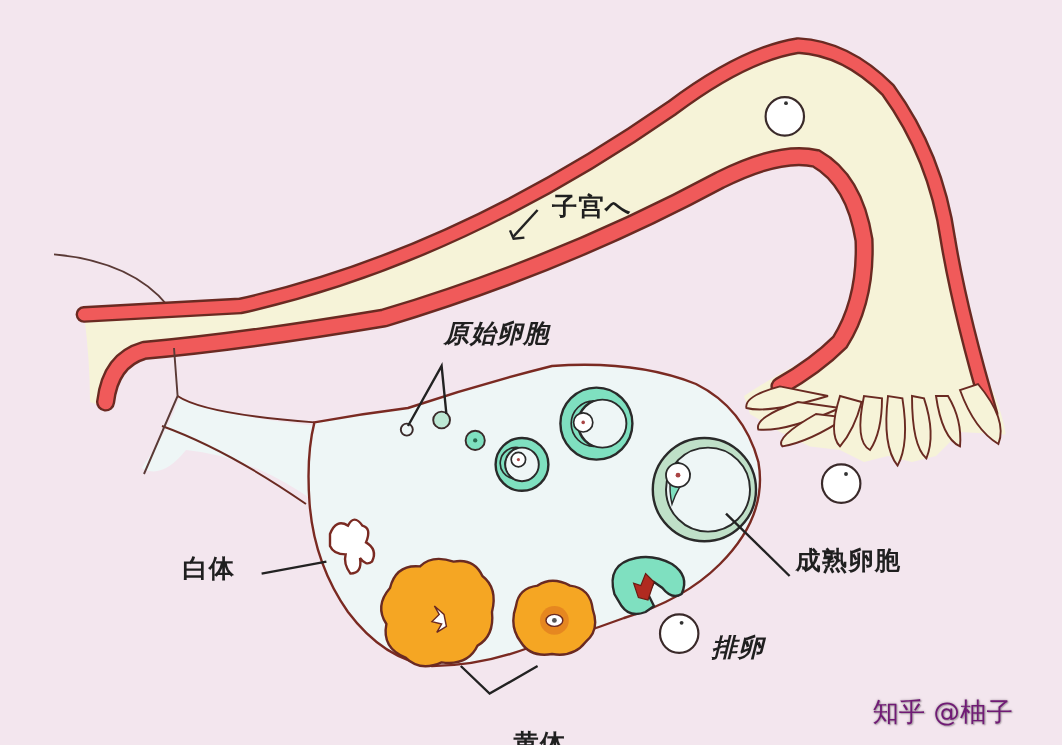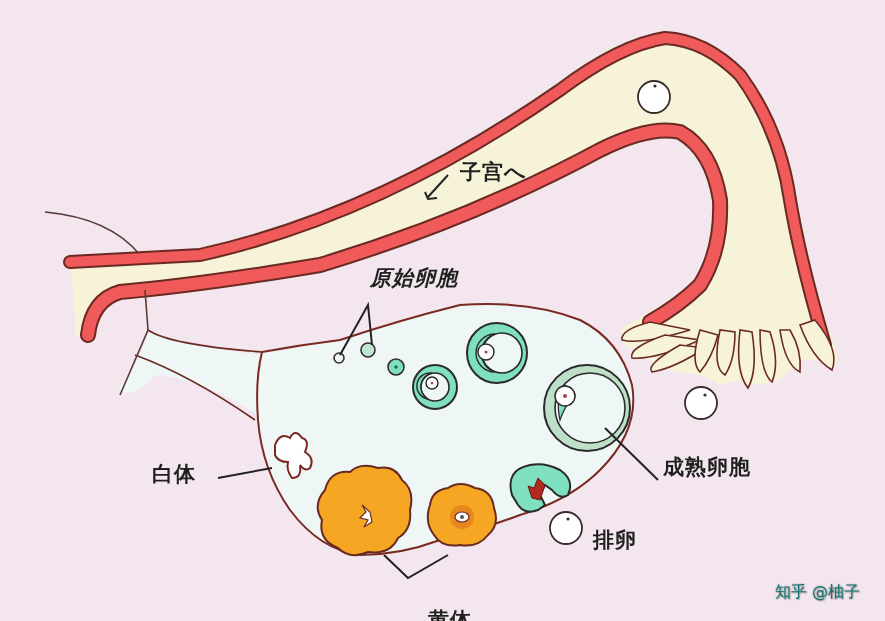--- a/index.html
+++ b/index.html
@@ -8,23 +8,23 @@
       background: #f3e6ee;
       font-family: "DejaVu Sans", "Liberation Sans", sans-serif;
     }
     .stage { position: relative; width: 885px; height: 621px; }
     svg.art { position: absolute; left: 0; top: 0; }
     .label {
       position: absolute; color: #1f1f1f; font-size: 21px; font-weight: bold;
       letter-spacing: 1px; white-space: nowrap; line-height: 1;
     }
     .watermark {
-      position: absolute; color: #0f766e; font-size: 16px;
+      position: absolute; color: #701a75; font-size: 22px;
       text-shadow: 0 0 2px #9a8f96, 1px 1px 1px #b5a9b1;
-      white-space: nowrap; line-height: 1; margin-left: 48px;
+      white-space: nowrap; line-height: 1;
     }
   </style>
 </head>
 <body>
 
 <div class="stage">
   <svg class="art" width="885" height="621" viewBox="0 0 885 621">
 
     <path d="M45 212 Q110 218 140 255" fill="none" stroke="#5a3a36" stroke-width="1.6"></path>
 
@@ -120,16 +120,16 @@
       <path d="M218 478 L272 468"></path>
       <path d="M605 428 L658 480"></path>
       <path d="M384 555 L408 578 L448 555"></path>
     </g>
   </svg>
 
   <div class="label" style="left:460px;top:152px;margin-top:10px;">子宫へ</div>
   <div class="label" style="left:370px;top:268px;font-style:italic;">原始卵胞</div>
   <div class="label" style="left:152px;top:464px;">白体</div>
   <div class="label" style="left:663px;top:457px;">成熟卵胞</div>
-  <div class="label" style="left:593px;top:530px;">排卵</div>
+  <div class="label" style="left:593px;top:530px;font-style:italic;">排卵</div>
   <div class="label" style="left:428px;top:582px;margin-top:28px;">黄体</div>
   <div class="watermark" style="left:727px;top:584px;">知乎 @柚子</div>
 </div>
 
 </body></html>

